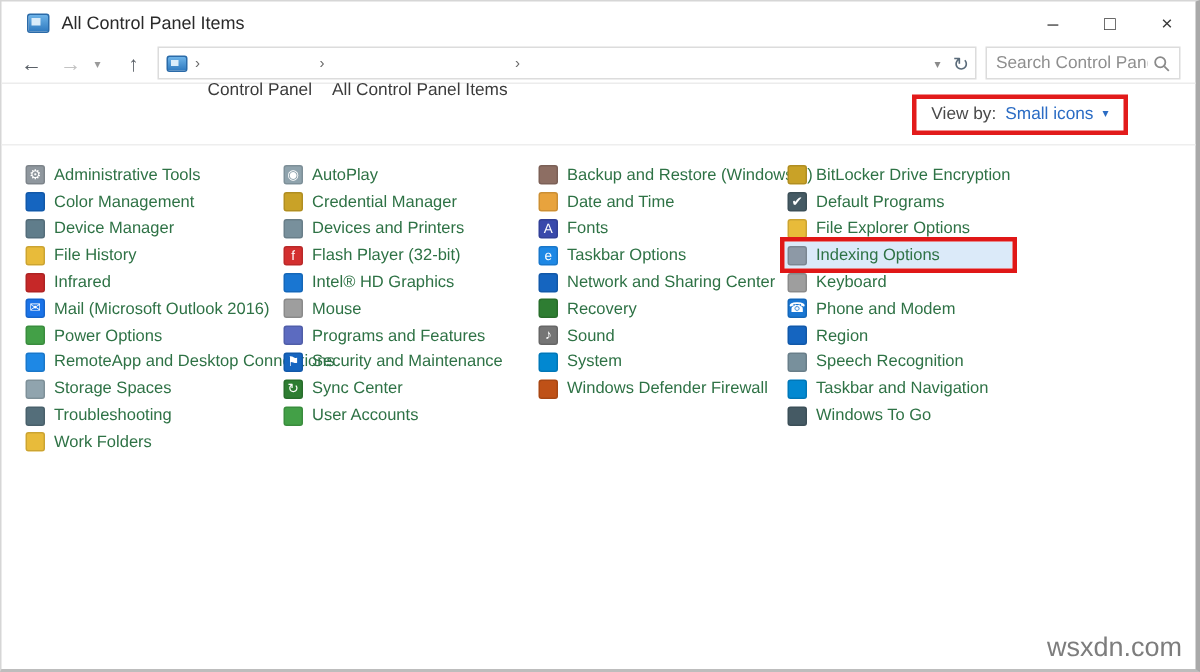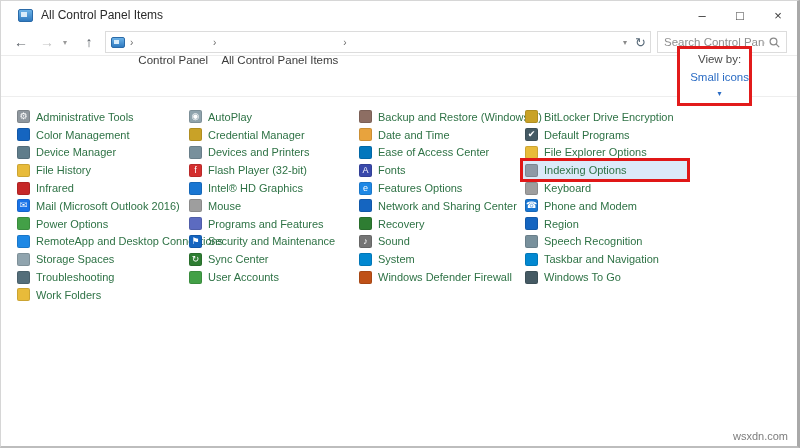--- a/index.html
+++ b/index.html
@@ -39,38 +39,38 @@
     padding:0 6px; gap:4px; }
   .searchbox input { border:none; outline:none; flex:1; font-size:11.5px; color:#444;
     font-family:"Liberation Sans", sans-serif; min-width:0; }
   .searchbox input::placeholder { color:#8f8f8f; }
   .search-glyph { flex:0 0 auto; }
 
   
   .header { height:41px; display:flex; align-items:center; padding:0 45px 0 17px;
     border-bottom:1px solid #eeeeee; }
   .page-title { font-size:15px; color:#3779c2; font-weight:400; }
-  .viewby-box { margin-left:auto; border:3px solid #e21b1b; padding:4px 0 5px 10px;
-    display:flex; align-items:center; gap:6px; background:#fff;flex-direction:column; }
+  .viewby-box { margin-left:auto; border:3px solid #e21b1b; padding:4px 10px 5px 10px;
+    display:flex; align-items:center; gap:6px; background:#fff; }
   .viewby-label { font-size:11.5px; color:#4a4a4a; }
   .viewby-value { font-size:11.5px; color:#2b6cc4;text-align:center; }
   .viewby-arrow { font-size:8px; color:#2b6cc4; }
 
   
   .items { padding:11px 0 0 14px; display:grid; grid-template-columns:172px 170px 166px 1fr; }
   .col { display:flex; flex-direction:column; }
   .cp-item { height:17.8px; display:flex; align-items:center; gap:6px; cursor:default; width:max-content;
     padding:0 6px 0 2px; }
   .cp-icon { width:13px; height:13px; border-radius:2px; flex:0 0 auto; display:flex;
     align-items:center; justify-content:center; color:#fff; font-size:9px; line-height:1;
     box-shadow:inset 0 0 0 1px rgba(0,0,0,.12); }
   .cp-label { font-size:11px; color:#2e7245; white-space:nowrap; }
-  .cp-item.selected { background:#dbeaf9; outline:3px solid #e01717; width:164px; }
-
-  .watermark { position:absolute; right:9px; bottom:4px; font-size:11px; color:#7d7d7d; }
+  .cp-item.selected { background:#dbeaf9; outline:3px solid #e01717; width:152px; }
+
+  .watermark { position:absolute; right:9px; bottom:4px; font-size:18px; color:#7d7d7d; }
 </style>
 </head>
 <body>
 
 <div class="window">
 
   <div class="titlebar">
     <span class="app-icon"></span>
     <span class="title-text">All Control Panel Items</span>
     <div class="win-controls">
@@ -228,33 +228,29 @@
   <div class="cp-item">
     <span class="cp-icon" style="background: rgb(141, 110, 99);"></span>
     <span class="cp-label">Backup and Restore (Windows 7)</span>
   </div>
 
   <div class="cp-item">
     <span class="cp-icon" style="background: rgb(232, 163, 61);"></span>
     <span class="cp-label">Date and Time</span>
   </div>
 
-  <div class="cp-item">
-    <span class="cp-icon" style="background: rgb(2, 119, 189);"></span>
-    <span class="cp-label">Ease of Access Center</span>
-  </div>
 
   <div class="cp-item">
     <span class="cp-icon" style="background: rgb(57, 73, 171);">A</span>
     <span class="cp-label">Fonts</span>
   </div>
 
   <div class="cp-item">
     <span class="cp-icon" style="background: rgb(30, 136, 229);">e</span>
-    <span class="cp-label">Features Options</span>
+    <span class="cp-label">Taskbar Options</span>
   </div>
 
   <div class="cp-item">
     <span class="cp-icon" style="background: rgb(21, 101, 192);"></span>
     <span class="cp-label">Network and Sharing Center</span>
   </div>
 
   <div class="cp-item">
     <span class="cp-icon" style="background: rgb(46, 125, 50);"></span>
     <span class="cp-label">Recovery</span>

